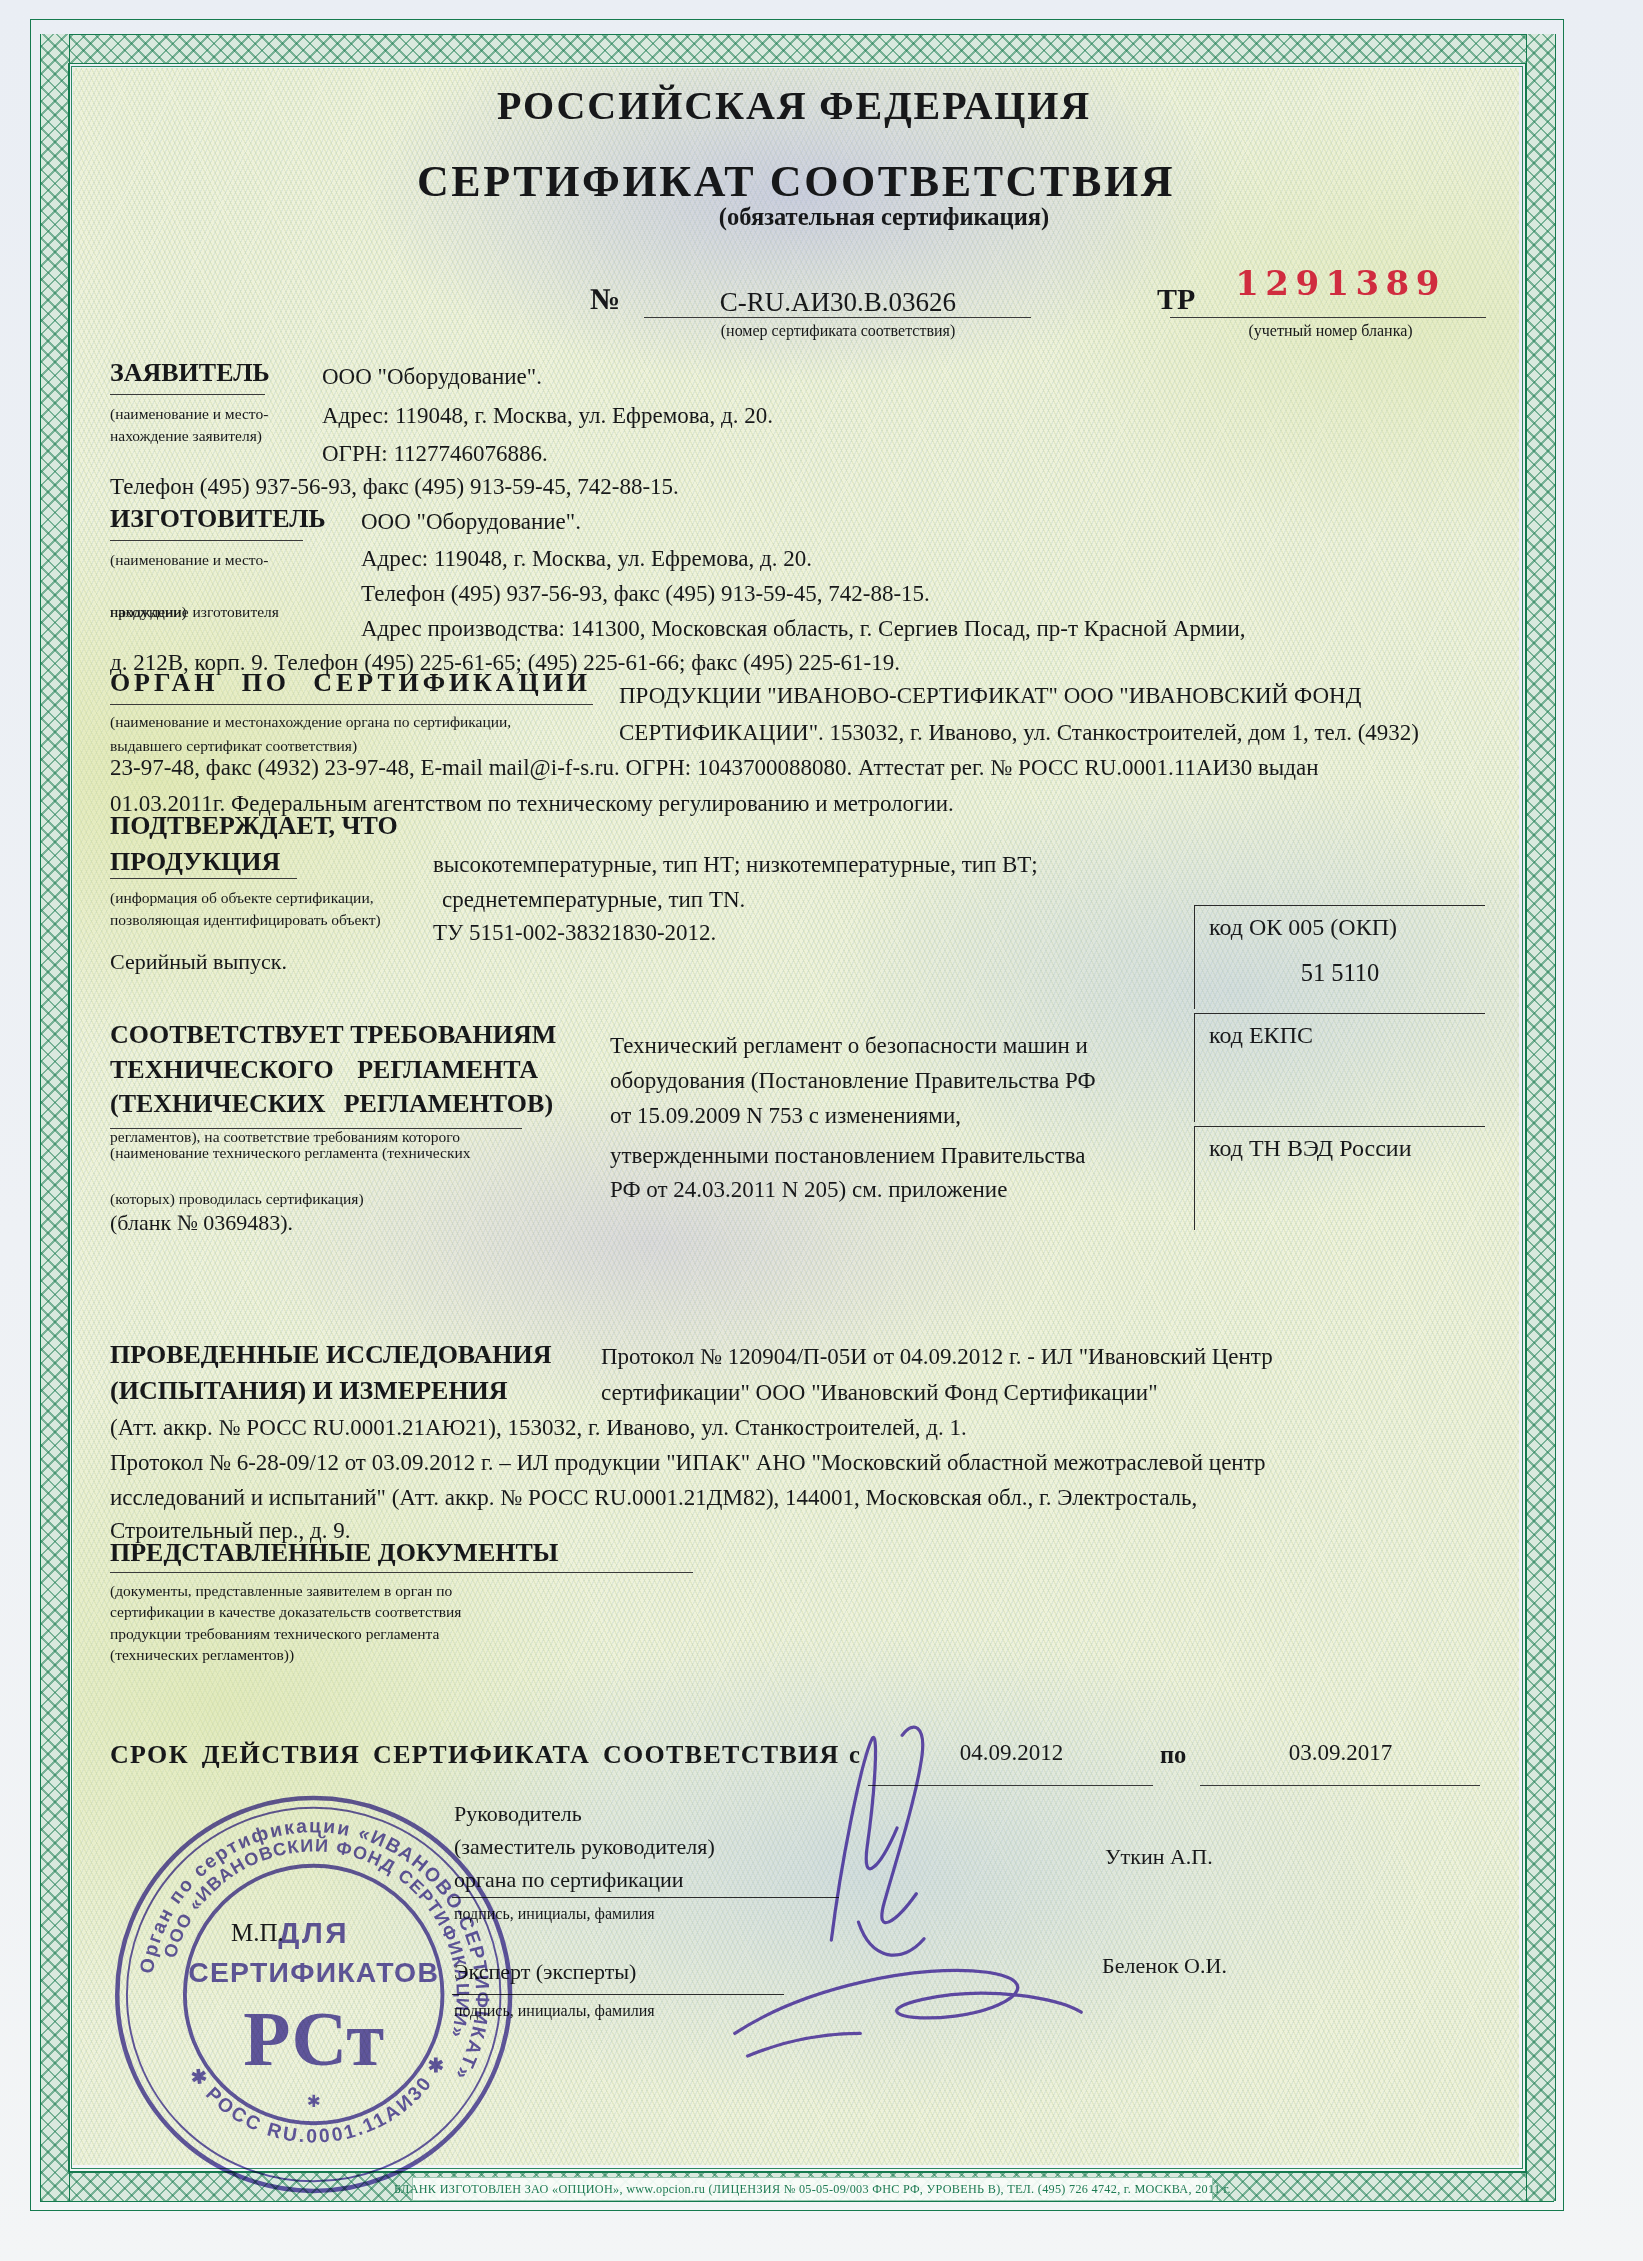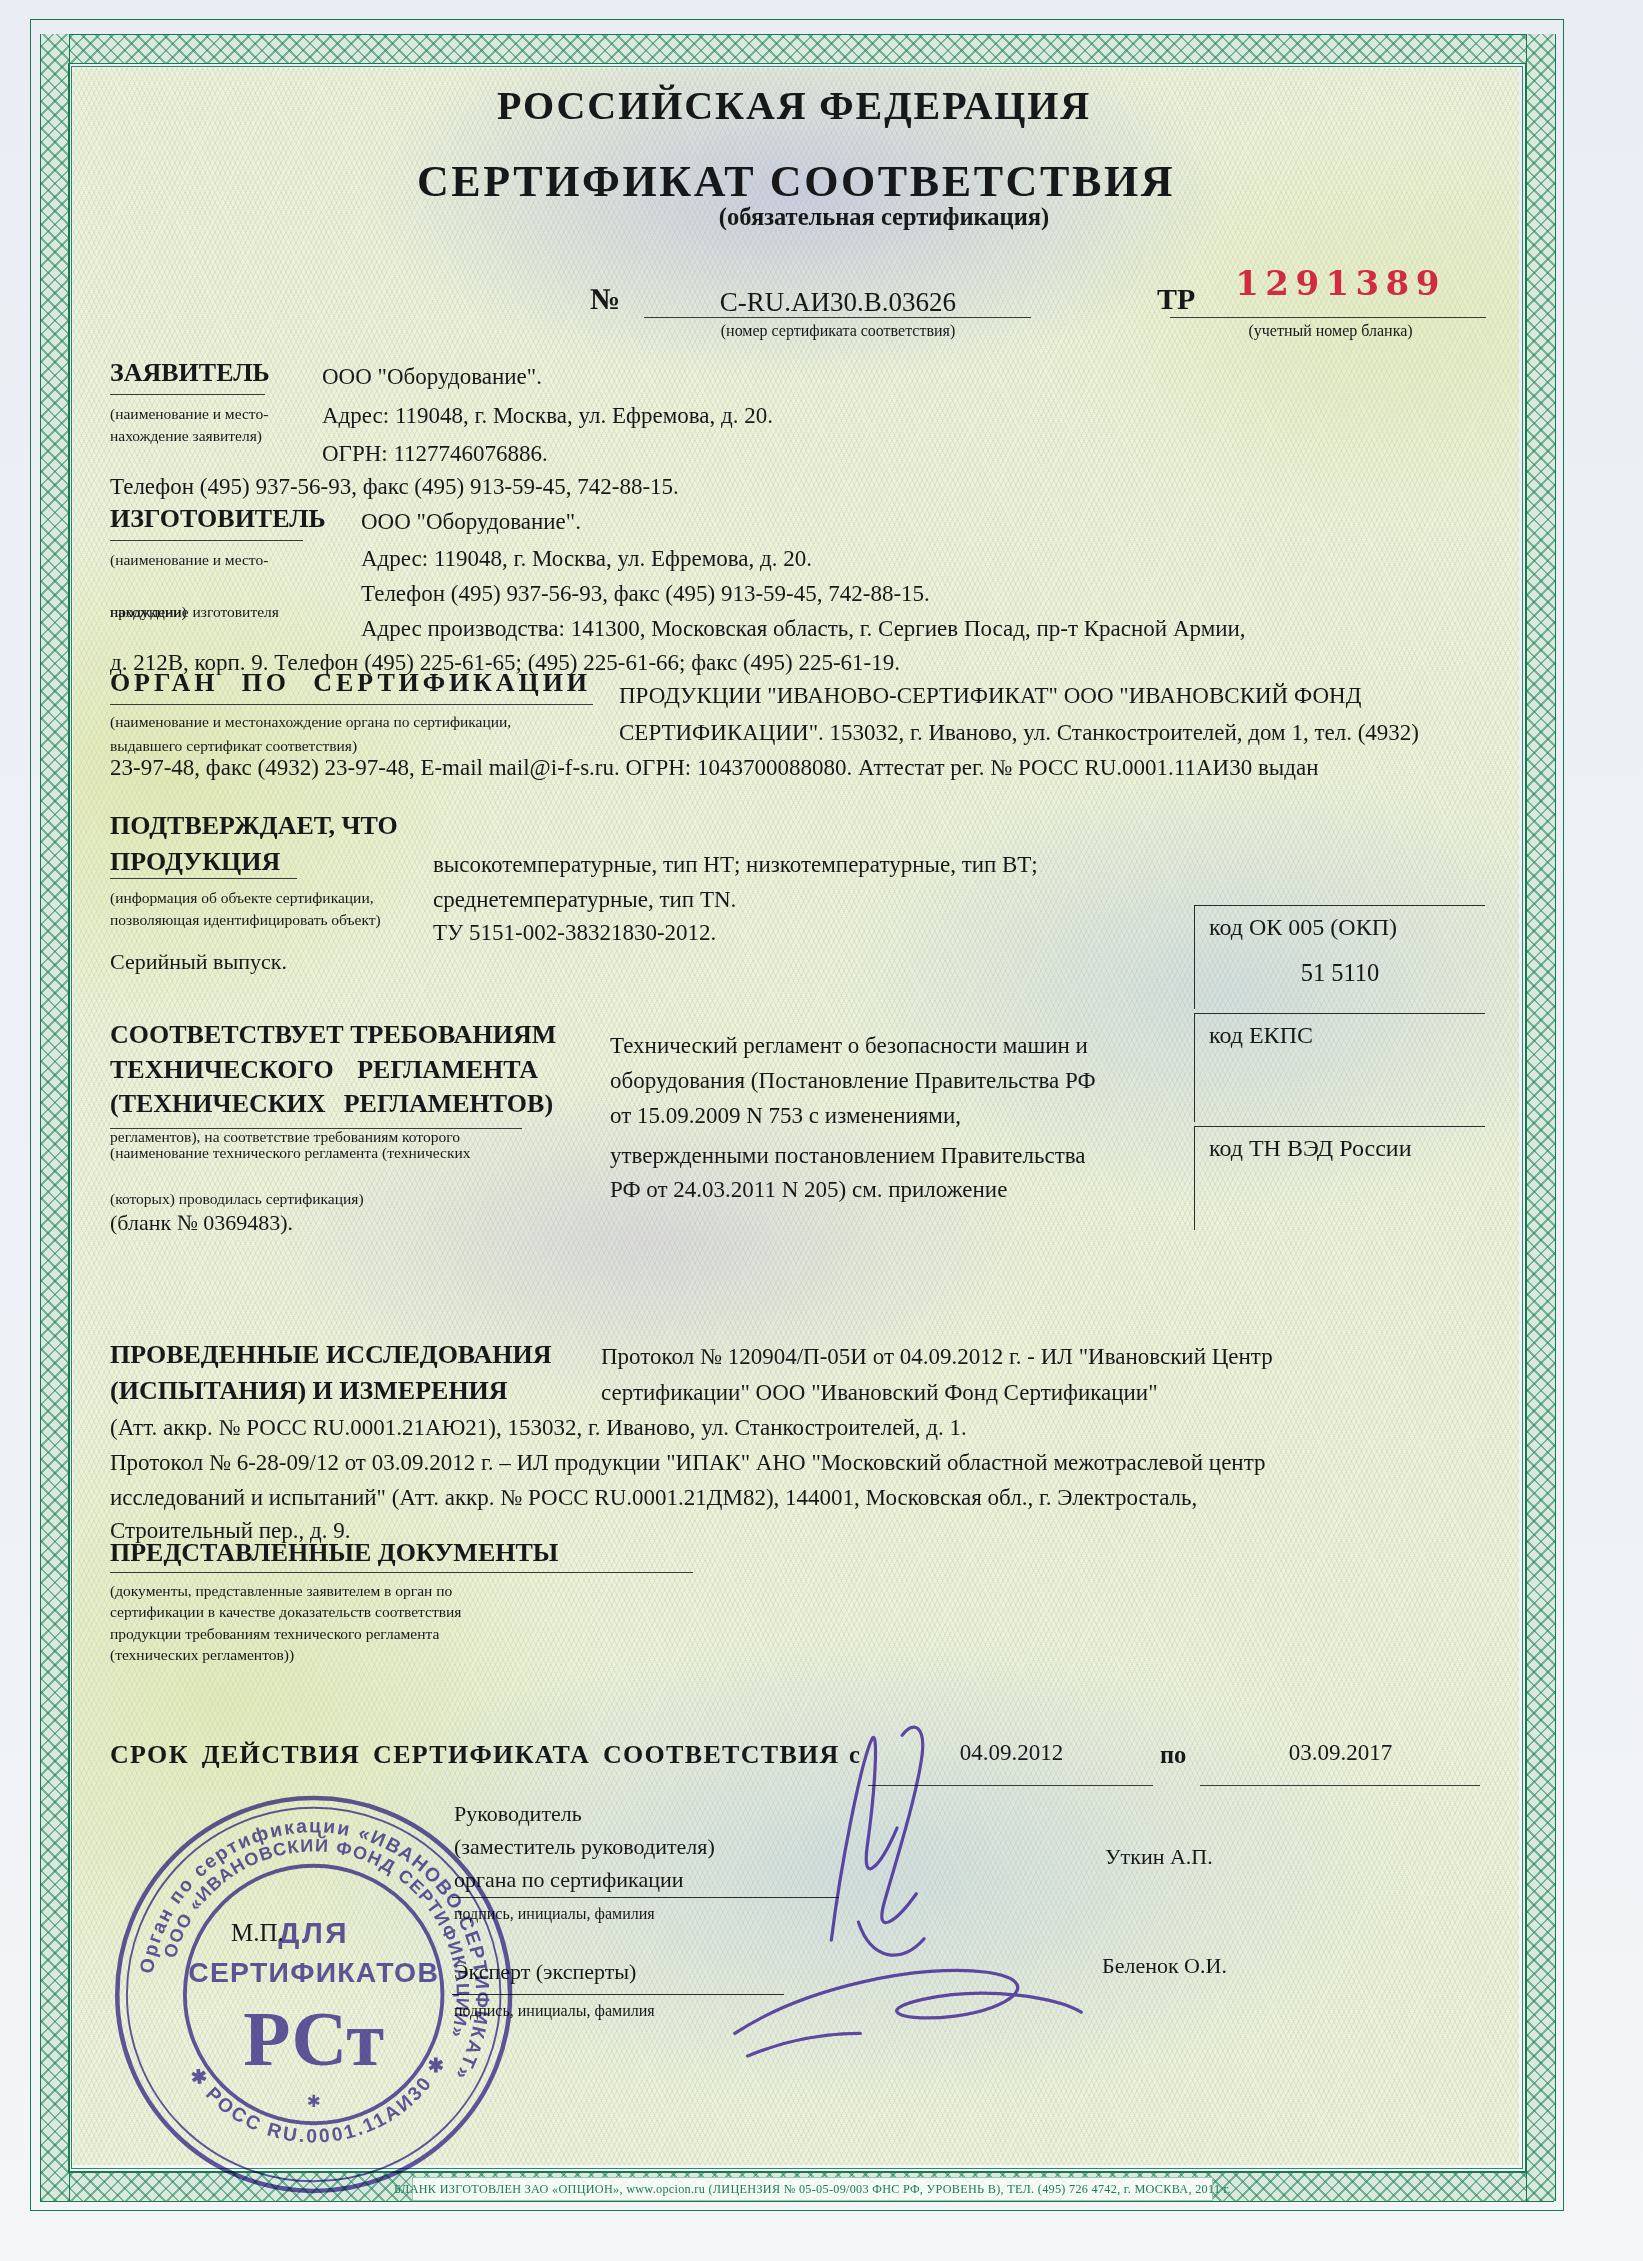--- a/index.html
+++ b/index.html
@@ -106,28 +106,29 @@
   <div class="t body" style="left:361px;top:616px;">Адрес производства: 141300, Московская область, г. Сергиев Посад, пр-т Красной Армии,</div>
   <div class="t body" style="left:110px;top:650px;">д. 212В, корп. 9. Телефон (495) 225-61-65; (495) 225-61-66; факс (495) 225-61-19.</div>
 
   <div class="t lbl lbl-sp" style="left:110px;top:668px;">ОРГАН  ПО  СЕРТИФИКАЦИИ</div>
   <div class="rule" style="left:110px;top:704px;width:483px;"></div>
   <div class="t note" style="left:110px;top:711px;">(наименование и местонахождение органа по сертификации,</div>
   <div class="t note" style="left:110px;top:735px;">выдавшего сертификат соответствия)</div>
   <div class="t body" style="left:619px;top:683px;">ПРОДУКЦИИ "ИВАНОВО-СЕРТИФИКАТ" ООО "ИВАНОВСКИЙ ФОНД</div>
   <div class="t body" style="left:619px;top:720px;">СЕРТИФИКАЦИИ". 153032, г. Иваново, ул. Станкостроителей, дом 1, тел. (4932)</div>
   <div class="t body" style="left:110px;top:755px;">23-97-48, факс (4932) 23-97-48, E-mail mail@i-f-s.ru. ОГРН: 1043700088080. Аттестат рег. № РОСС RU.0001.11АИ30 выдан</div>
+  <div class="t body" style="left:110px;top:791px;">01.03.2011г. Федеральным агентством по техническому регулированию и метрологии.</div>
 
   <div class="t lbl" style="left:110px;top:811px;">ПОДТВЕРЖДАЕТ, ЧТО</div>
   <div class="t lbl" style="left:110px;top:847px;">ПРОДУКЦИЯ</div>
   <div class="rule" style="left:110px;top:878px;width:187px;"></div>
   <div class="t note" style="left:110px;top:887px;">(информация об объекте сертификации,</div>
   <div class="t note" style="left:110px;top:909px;">позволяющая идентифицировать объект)</div>
   <div class="t body" style="left:433px;top:852px;">высокотемпературные, тип НТ; низкотемпературные, тип ВТ;</div>
-  <div class="t body" style="left:433px;top:887px;">среднетемпературные, тип TN.</div>
+  <div class="t body" style="left:442px;top:887px;">среднетемпературные, тип TN.</div>
   <div class="t body" style="left:433px;top:920px;">ТУ 5151-002-38321830-2012.</div>
   <div class="t body-sm" style="left:110px;top:949px;">Серийный выпуск.</div>
 
   <div class="codebox" style="left:1194px;top:905px;width:290px;height:103px;">
     <div class="cb-label">код ОК 005 (ОКП)</div>
     <div class="cb-value">51 5110</div>
   </div>
   <div class="codebox" style="left:1194px;top:1013px;width:290px;height:108px;">
     <div class="cb-label">код ЕКПС</div>
   </div>

